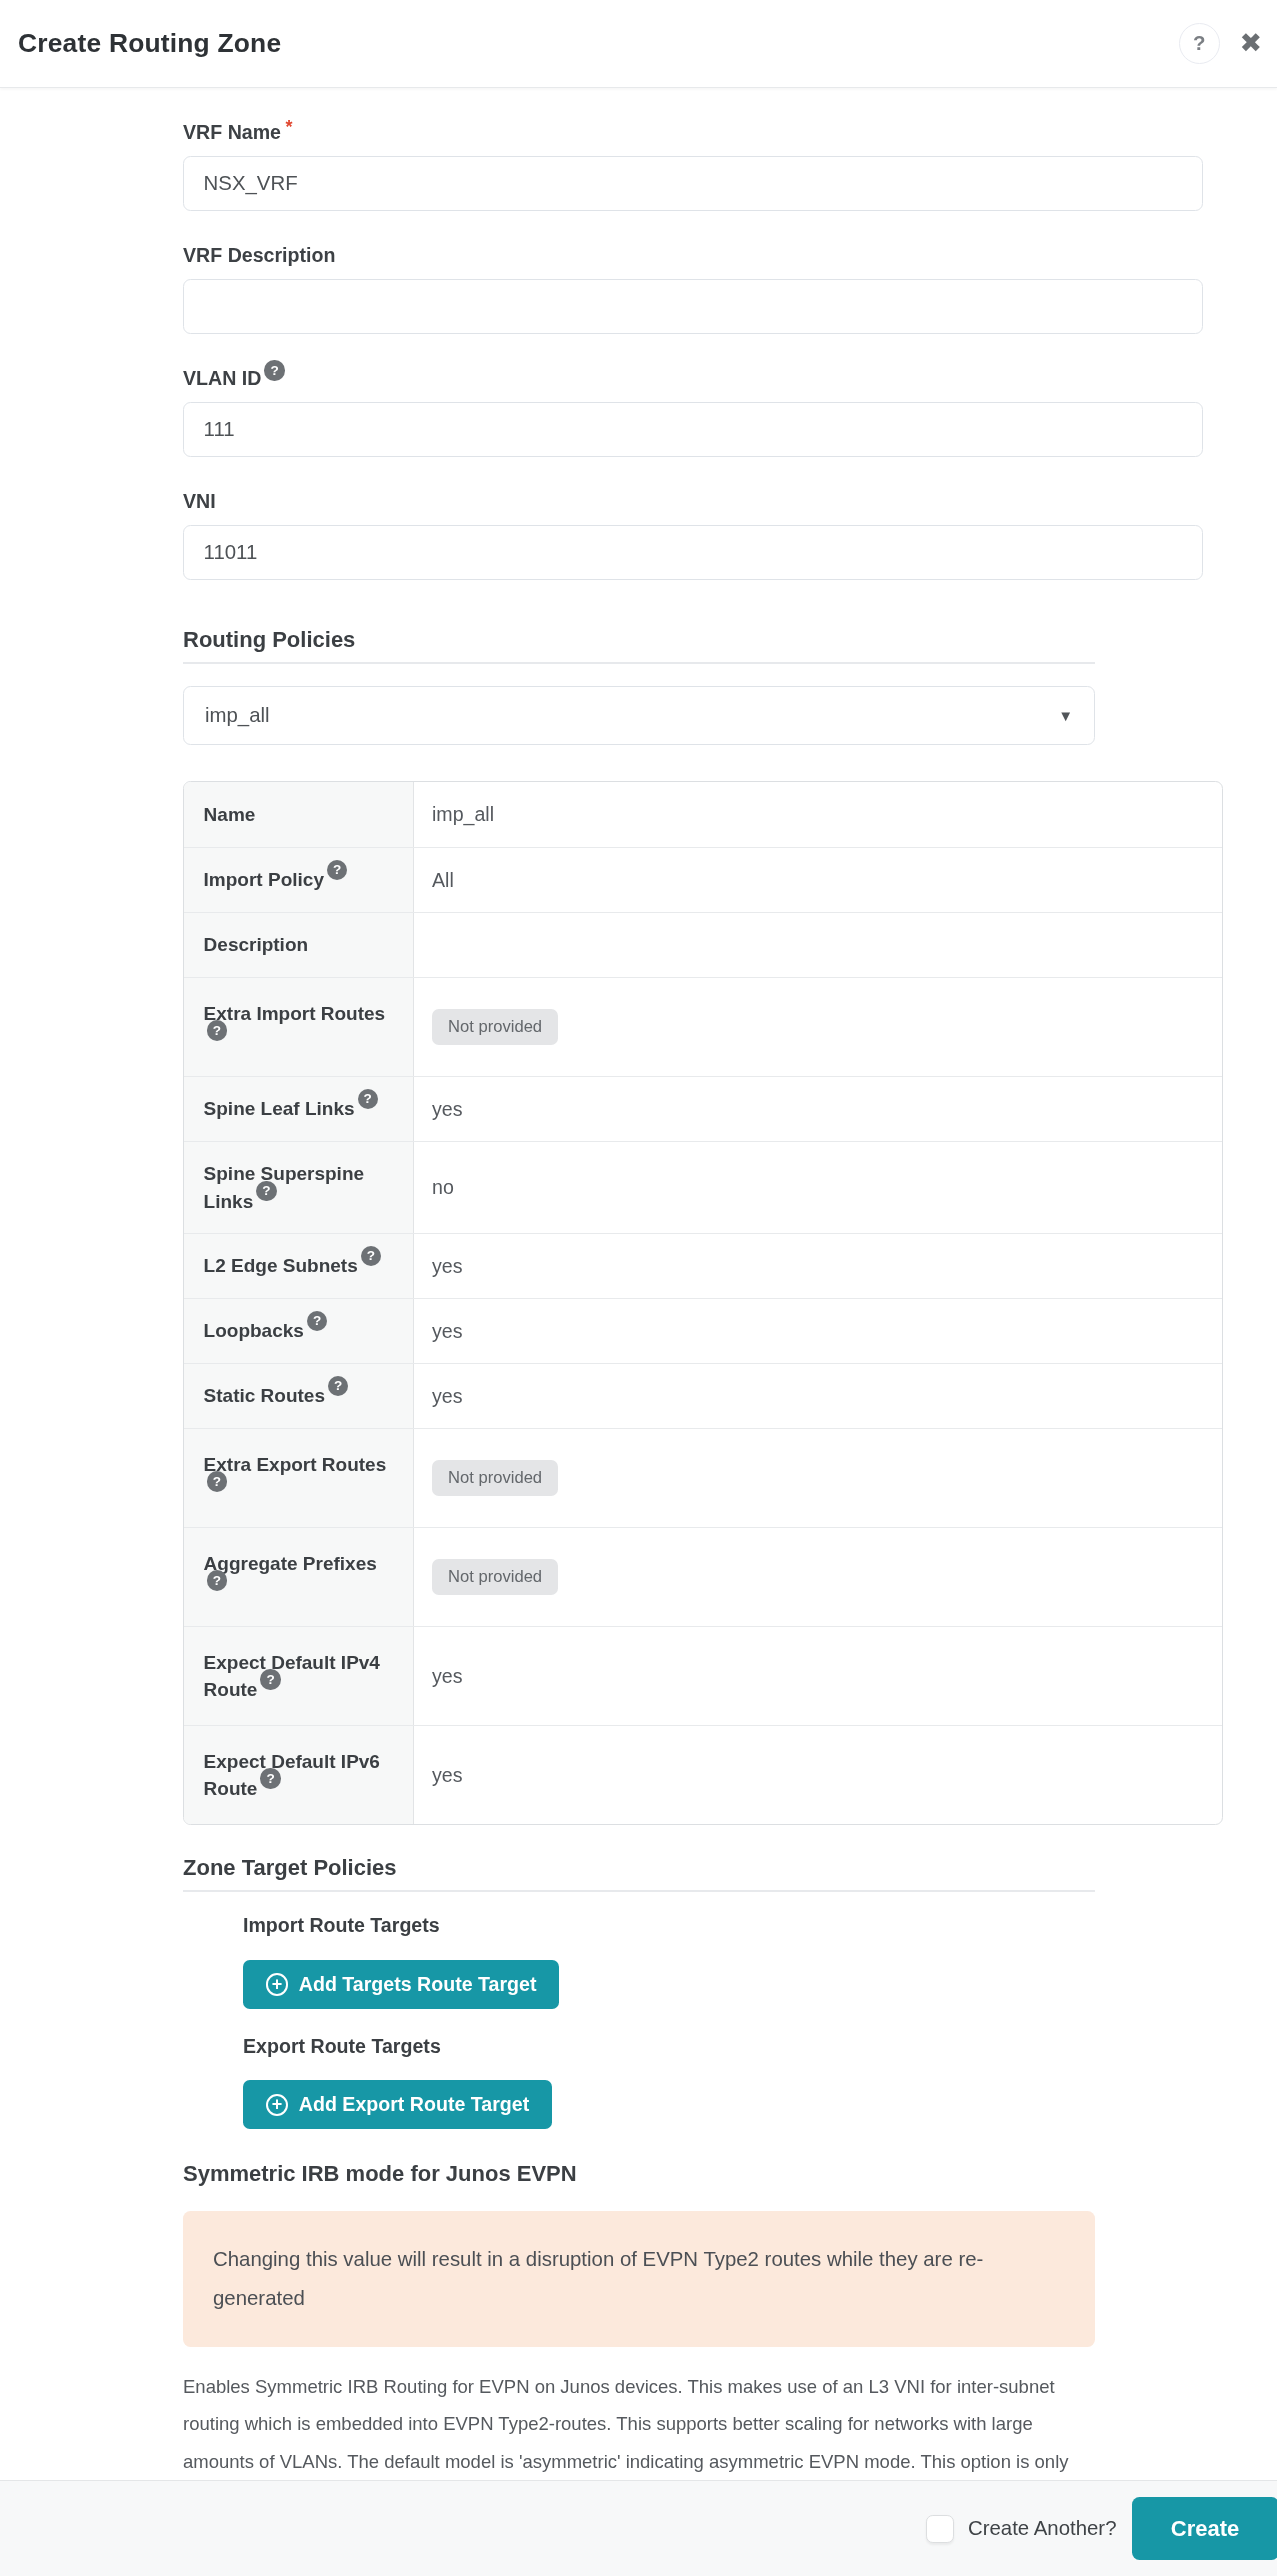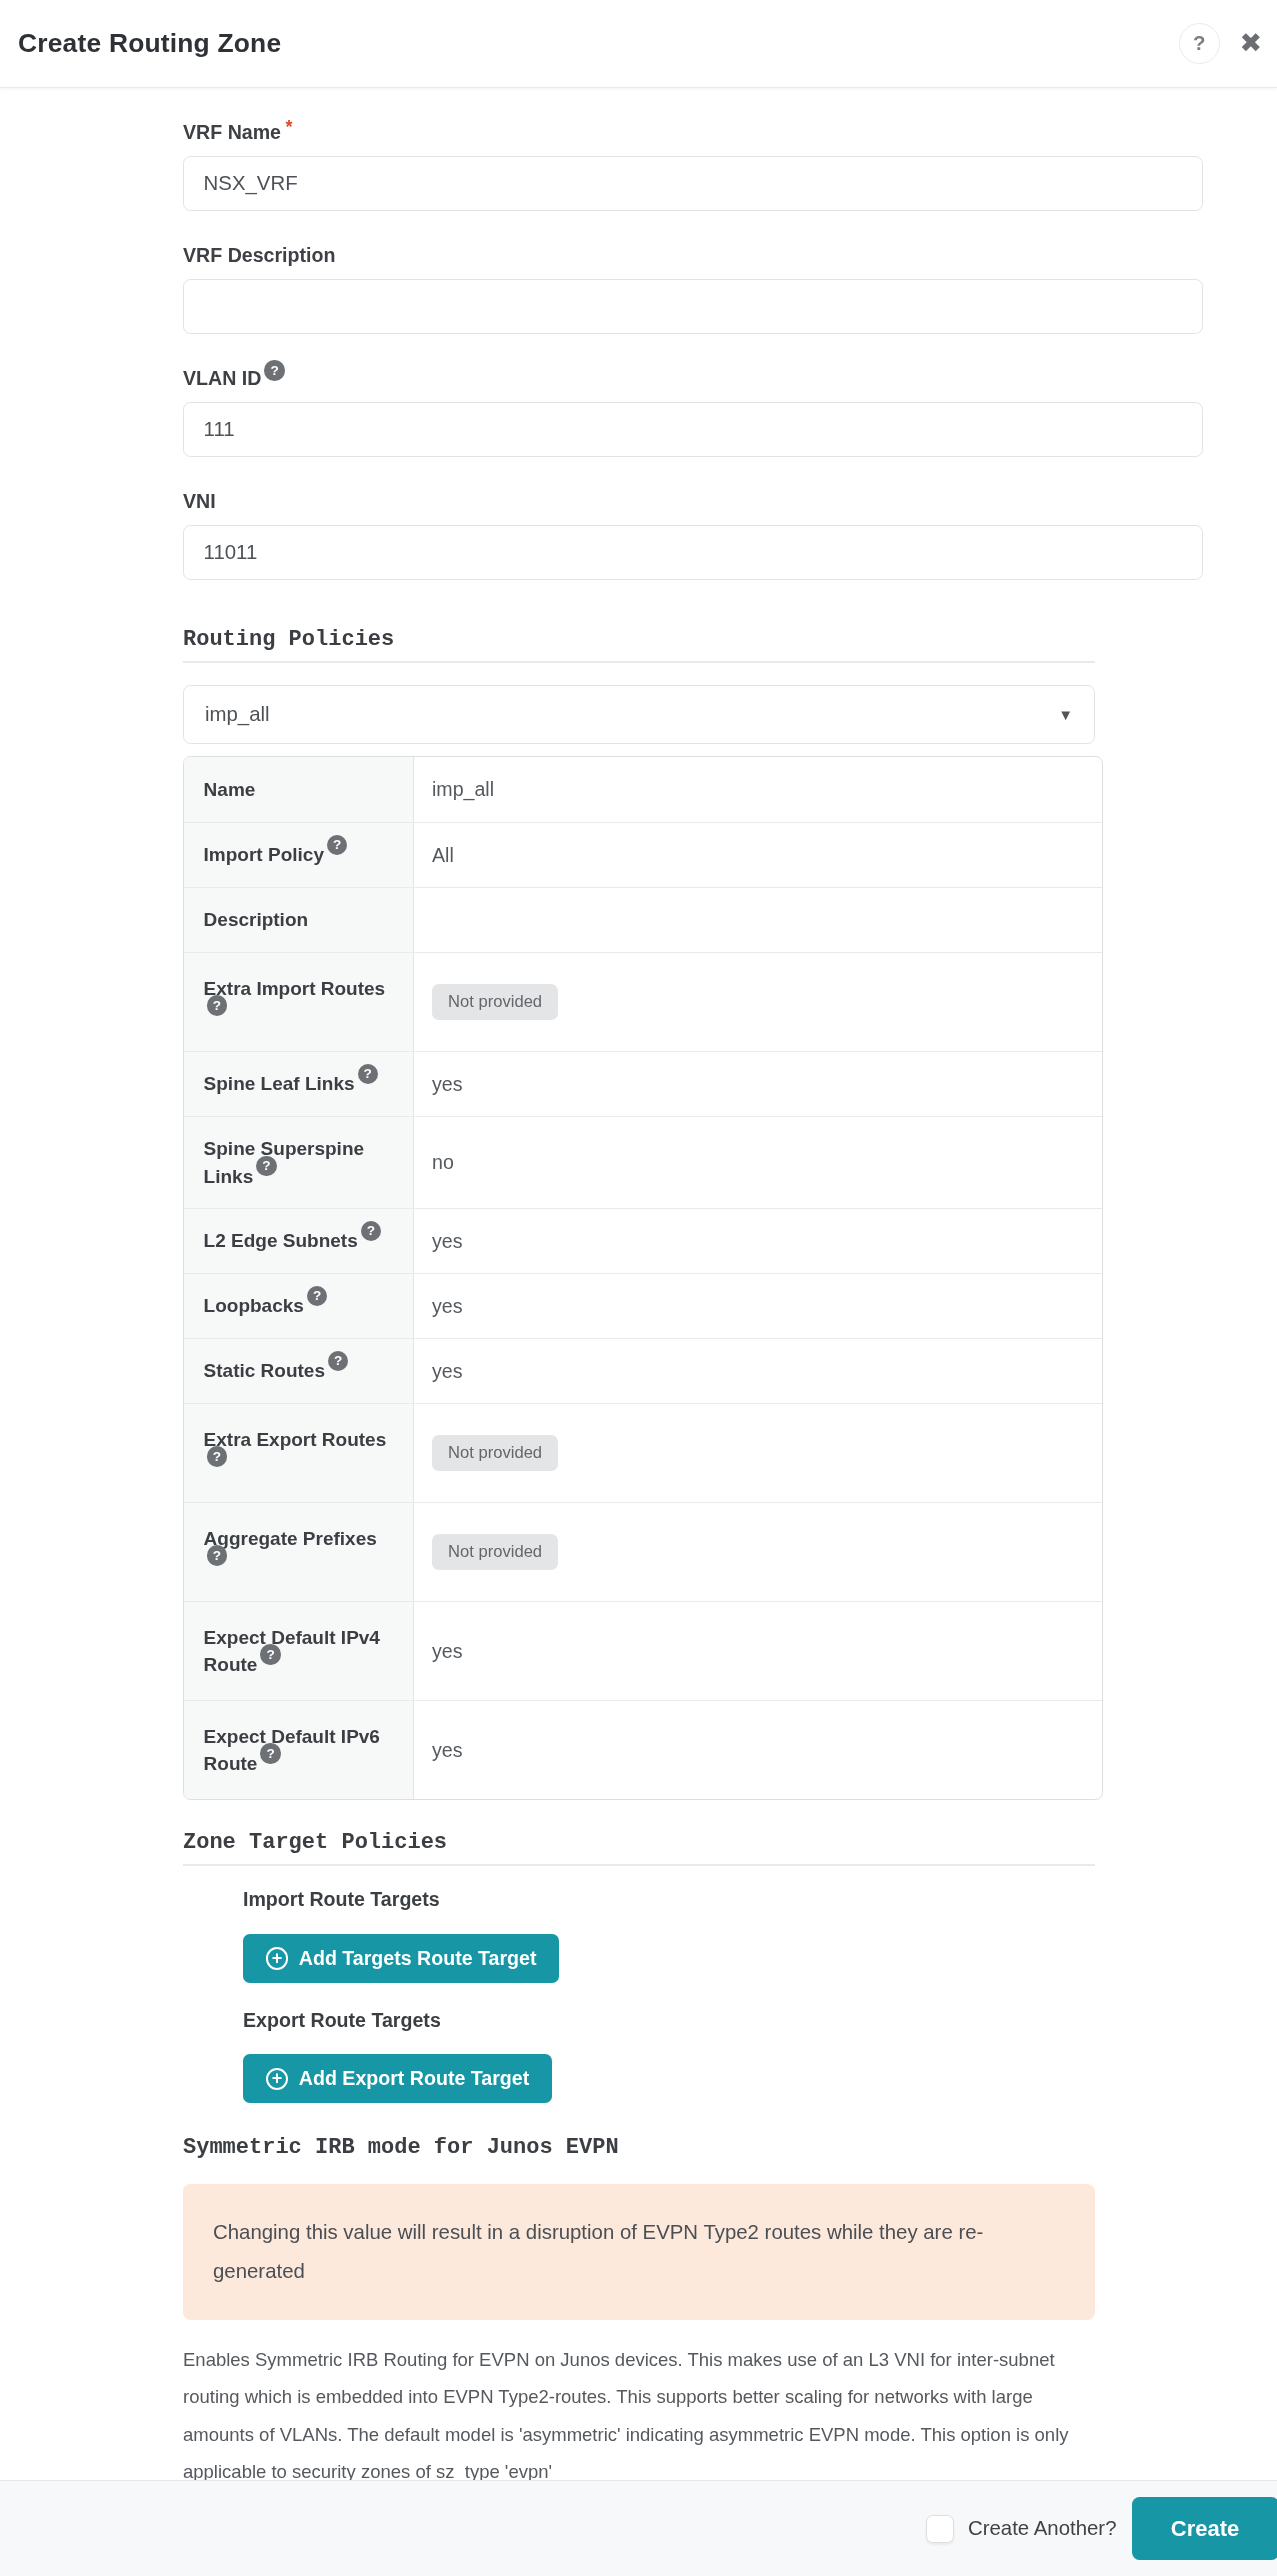--- a/index.html
+++ b/index.html
@@ -25,32 +25,32 @@
   .req { color:#e0462f; font-size:18px; font-weight:700; vertical-align:top; position:relative; top:-4.5px; margin-left:4.5px; }
 
   .qbadge { display:inline-flex; width:20.4px; height:20.4px; border-radius:50%; background:#6d7175;
             color:#fff; font-size:13.6px; font-weight:700; align-items:center; justify-content:center;
             vertical-align:top; position:relative; top:-6.8px; margin-left:3px; }
 
   input.txt { width:1020px; height:55px; border:1.5px solid #dfe3e8; border-radius:7.5px;
               font-family:inherit; font-size:20.4px; color:#4e5256; padding:0 19.6px; outline:none; background:#fff; }
 
   
-  .section-h { font-size:22px; font-weight:800; color:#3b3f43; margin-top:47px;font-family:Liberation Mono, monospace; }
+  .section-h { font-size:22px; font-weight:800; color:#3b3f43; margin-top:47px; }
   .section-divider { height:1.5px; background:#e7e9ec; margin-top:9px; margin-bottom:22.6px; width:912px; }
 
   
   .select { width:912px; height:59px; border:1.5px solid #dfe3e8; border-radius:7.5px; background:#fff;
             display:flex; align-items:center; justify-content:space-between; padding:0 21px;
             font-size:20.4px; color:#4e5256; cursor:pointer; }
   .caret { font-size:15px; color:#515559; }
 
   
-  .dtable { width:920px; border:0.8px solid #dcdfe2; border-radius:7.5px; overflow:hidden;
-            margin-top:12px; background:#fff; }
+  .dtable { width:1040px; border:0.8px solid #dcdfe2; border-radius:7.5px; overflow:hidden;
+            margin-top:36px; background:#fff; }
   .trow { display:flex; border-top:0.8px solid #e8eaec; }
   .trow:first-child { border-top:none; }
   .tlabel { width:230px; background:#f7f8f8; border-right:0.8px solid #e2e4e6;
             padding:18px 19.6px; font-size:19px; font-weight:700; color:#3b3f43; line-height:1.45;
             display:flex; align-items:center; }
   .tlabel .lbl-inner { display:block; }
   .tvalue { flex:1; padding:18px 18px; font-size:19.6px; color:#55595e; display:flex; align-items:center; }
   .h-s { min-height:65px; }
   .h-m { min-height:83px; }
   .h-l { min-height:99px; }

